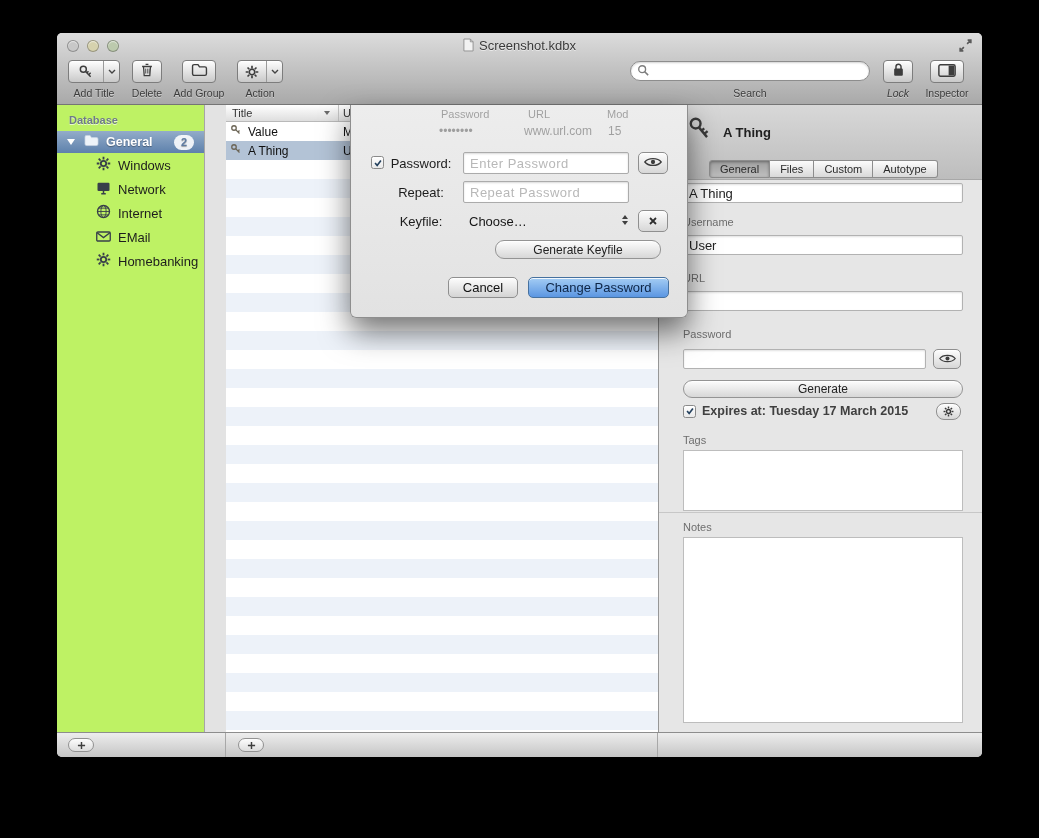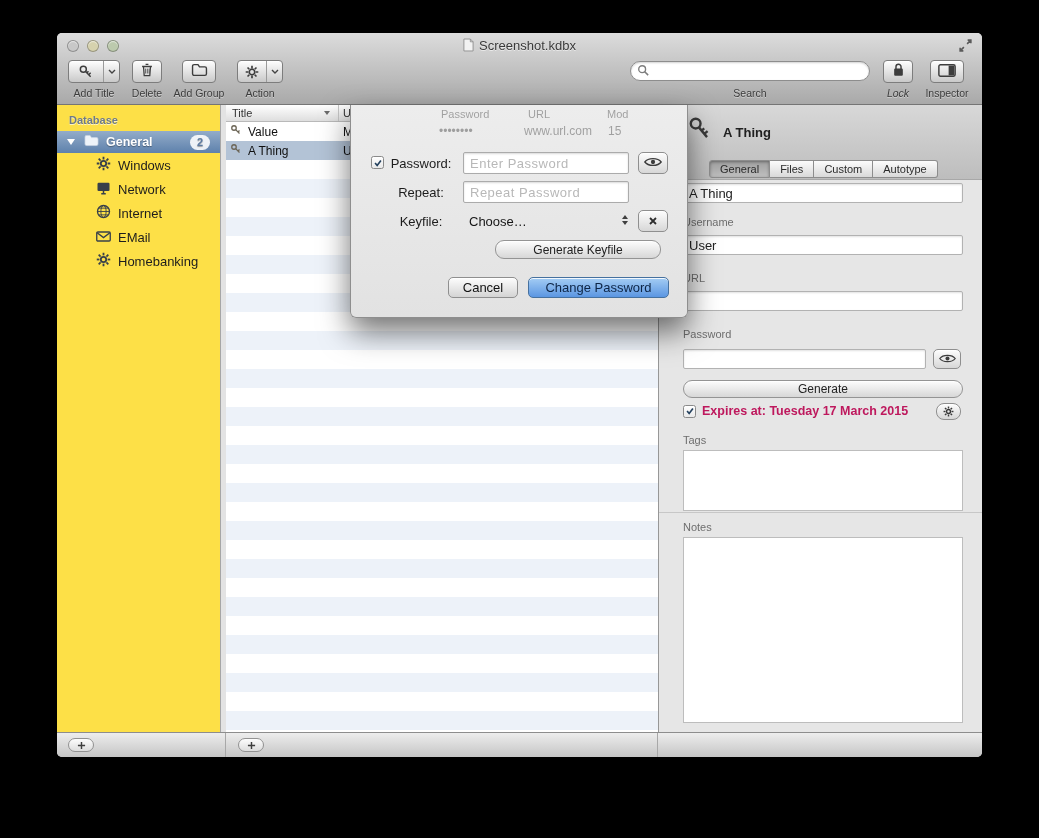--- a/index.html
+++ b/index.html
@@ -35,22 +35,22 @@
   .tb-seg.arrow { border-left:1px solid #9a9a9a; width:16px; }
   .search-field { margin:3px auto 0; width:240px; height:20px; border-radius:10px;
     background:#fff; border:1px solid #8d8d8d; display:flex; align-items:center; padding:0 6px;
     box-shadow:inset 0 1px 2px rgba(0,0,0,.18); }
   .search-field input { border:none; outline:none; flex:1; font-size:12px; background:transparent; margin-left:4px; }
 
   
   .content { position:absolute; top:72px; left:0; right:0; bottom:25px; }
 
   
-  .sidebar { position:absolute; left:0; top:0; bottom:0; width:164px;
-    background:#fde047; border-right:1px solid #a6a6a6; }
+  .sidebar { position:absolute; left:0; top:0; bottom:0; width:148px;
+    background:#bef264; border-right:1px solid #a6a6a6; }
   .db-header { padding:9px 0 5px 12px; font-size:11px; font-weight:700; color:#6e7a88;
     text-shadow:0 1px 0 rgba(255,255,255,.65); }
   .group-row { position:relative; height:22px; display:flex; align-items:center;
     background:linear-gradient(#93acc9,#5e81ac); color:#fff; font-size:12.5px; font-weight:700;
     text-shadow:0 1px 1px rgba(0,0,0,.35); cursor:default; }
   .disclosure { width:0; height:0; border-left:4.5px solid transparent; border-right:4.5px solid transparent;
     border-top:6px solid #fff; margin-left:10px; }
   .group-row svg { margin-left:8px; }
   .group-row .g-label { margin-left:6px; }
   .badge { position:absolute; right:10px; background:rgba(255,255,255,.88); color:#5e7ba1;
@@ -99,21 +99,21 @@
     background:linear-gradient(#fdfdfd,#d7d7d7); border:1px solid #949494; font-size:12px; color:#222;
     display:flex; align-items:center; justify-content:center; cursor:default;
     box-shadow:inset 0 1px 0 rgba(255,255,255,.8); }
   .capsule { border:1px solid #8f8f8f; border-radius:5px; background:linear-gradient(#fdfdfd,#d7d7d7);
     display:flex; align-items:center; justify-content:center; cursor:default;
     box-shadow:inset 0 1px 0 rgba(255,255,255,.8); }
   .checkbox { width:13px; height:13px; background:linear-gradient(#fff,#e9e9e9);
     border:1px solid #8a8a8a; border-radius:2.5px; display:flex; align-items:center;
     justify-content:center; cursor:default; flex:none; }
   .expires-row { position:absolute; left:24px; top:299px; display:flex; align-items:center; }
-  .expires-text { margin-left:6px; font-size:12.5px; font-weight:700; color:#be185d; }
+  .expires-text { margin-left:6px; font-size:12.5px; font-weight:700; color:#404040; }
   .box-area { position:absolute; left:24px; width:280px; background:#fff;
     border:1px solid #bdbdbd; resize:none; outline:none; font-size:13px; font-family:inherit; padding:3px; }
   .insp-divider { position:absolute; left:0; right:0; top:407px; height:1px; background:#c7c7c7; }
 
   
   .sheet { position:absolute; left:293px; top:0; width:338px; height:213px; z-index:10;
     background:linear-gradient(#ededed,#e2e2e2); border:1px solid #8e8e8e; border-top:none;
     border-radius:0 0 6px 6px; box-shadow:0 14px 30px rgba(0,0,0,.55); }
   .ghost { position:absolute; top:0; left:0; right:0; height:36px; opacity:.4; pointer-events:none; }
   .ghost span { position:absolute; white-space:nowrap; color:#2e2e2e; }

